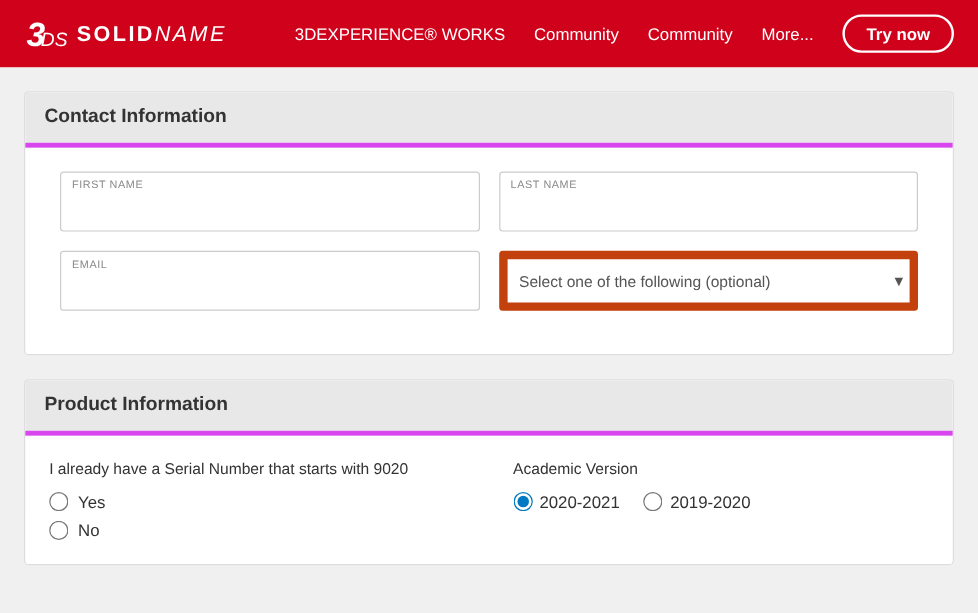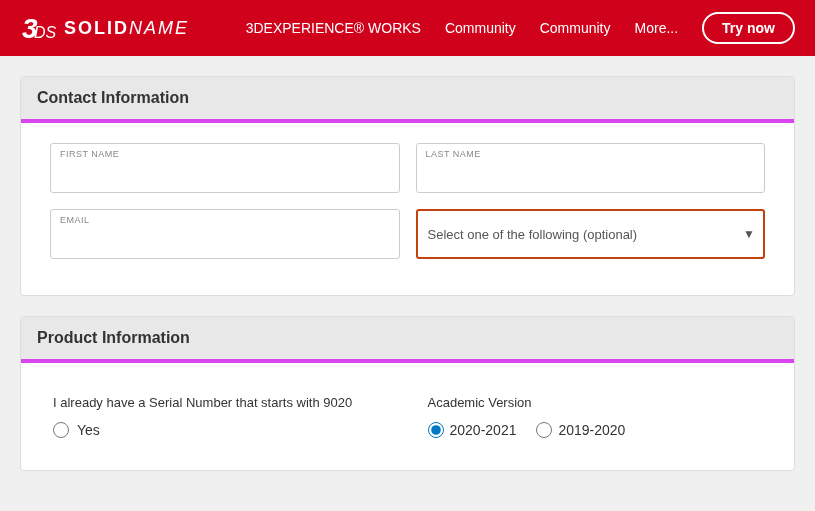--- a/index.html
+++ b/index.html
@@ -97,21 +97,21 @@
       text-transform: uppercase;
     }
 
     
     .form-select-wrapper {
       flex: 1;
       position: relative;
     }
     .form-select {
       width: 100%;
-      border: 2px solid #c2410c;
+      border: 7px solid #c2410c;
       border-radius: 3px;
       padding: 0 30px 0 10px;
       font-size: 13px;
       height: 50px;
       outline: none;
       background: white;
       color: #555;
       appearance: none;
       cursor: pointer;
     }
@@ -120,21 +120,21 @@
       right: 10px;
       top: 50%;
       transform: translateY(-50%);
       pointer-events: none;
       color: #555;
       font-size: 12px;
     }
 
     
     .product-body {
-      padding: 32px;
+      padding: 20px;
     }
     .product-section {
       display: flex;
       gap: 40px;
     }
     .product-col {
       flex: 1;
     }
     .product-col-right {
       flex: 1;
@@ -263,20 +263,24 @@
     <div class="card-header">Product Information</div>
     <div class="product-body">
       <div class="product-section">
         <div class="product-col">
           <div class="product-label">I already have a Serial Number that starts with 9020</div>
           <div class="radio-group">
             <label class="radio-item">
               <input type="radio" name="serial" value="yes" style="">
               <span>Yes</span>
             </label>
+            <label class="radio-item">
+              <input type="radio" name="serial" value="no" style="">
+              <span>No</span>
+            </label>
           </div>
         </div>
         <div class="product-col-right">
           <div class="academic-label">Academic Version</div>
           <div class="radio-row">
             <label class="radio-row-item">
               <input type="radio" name="version" value="2020-2021" checked="" style="">
               <span>2020-2021</span>
             </label>
             <label class="radio-row-item">

